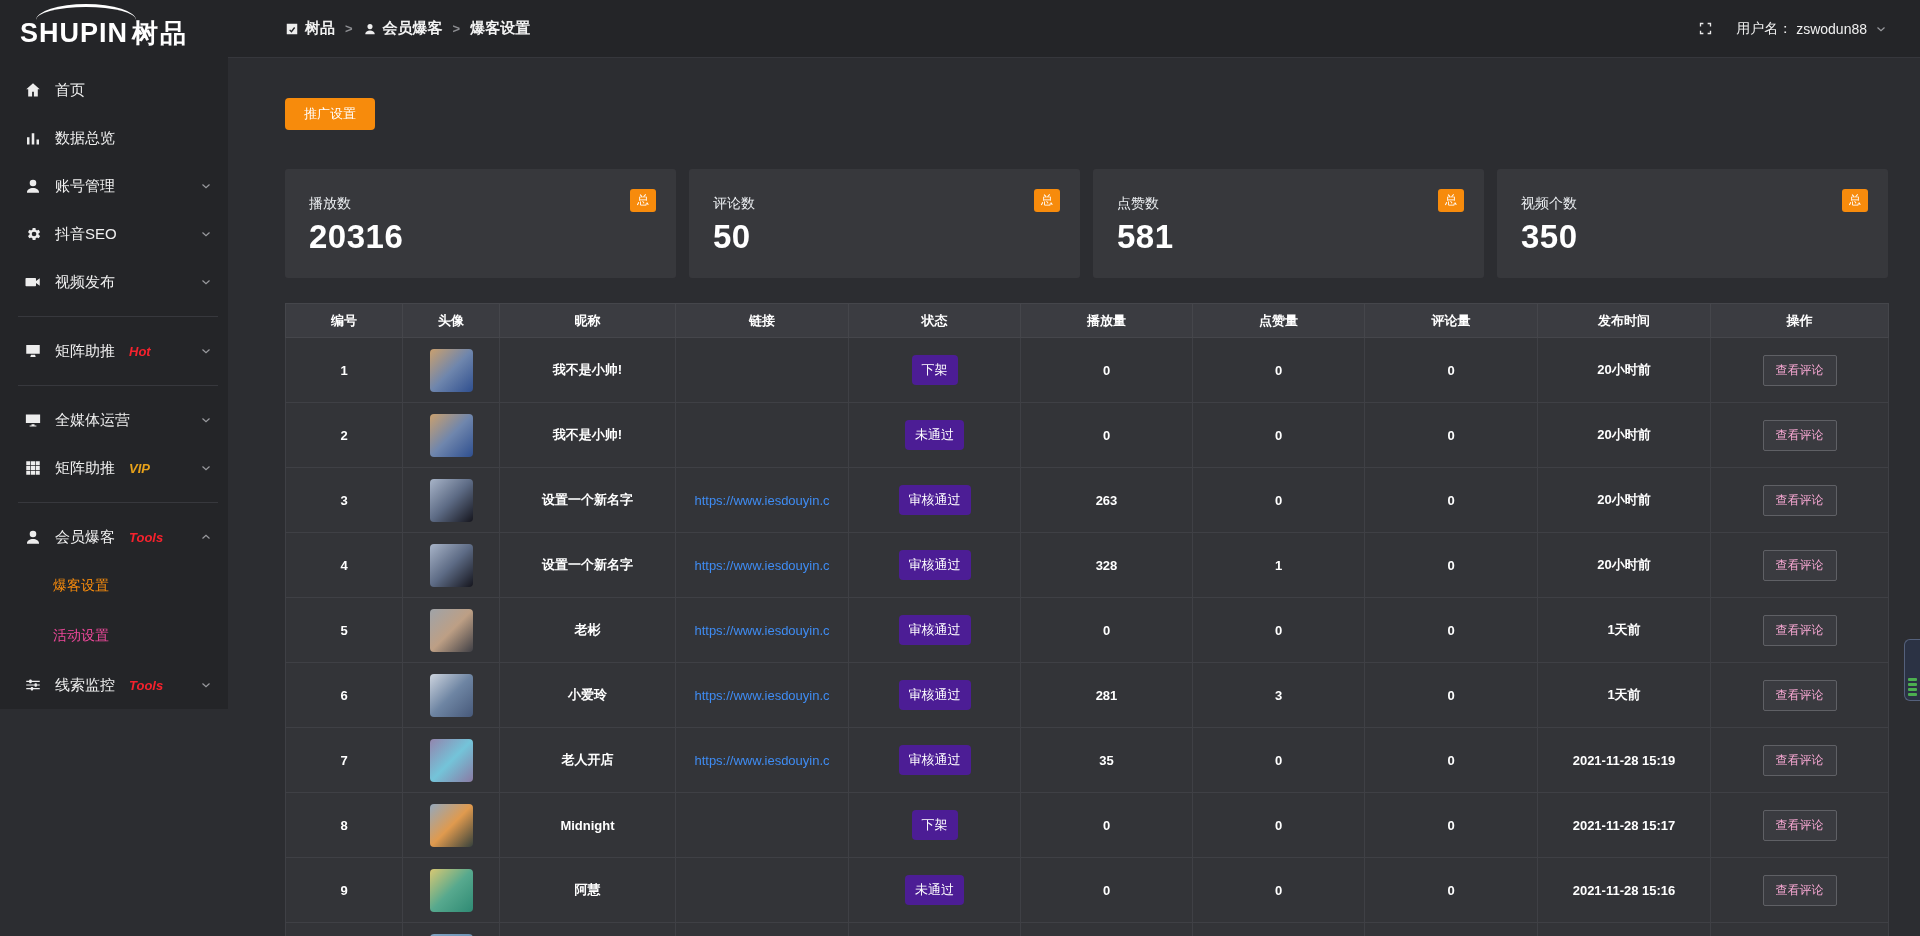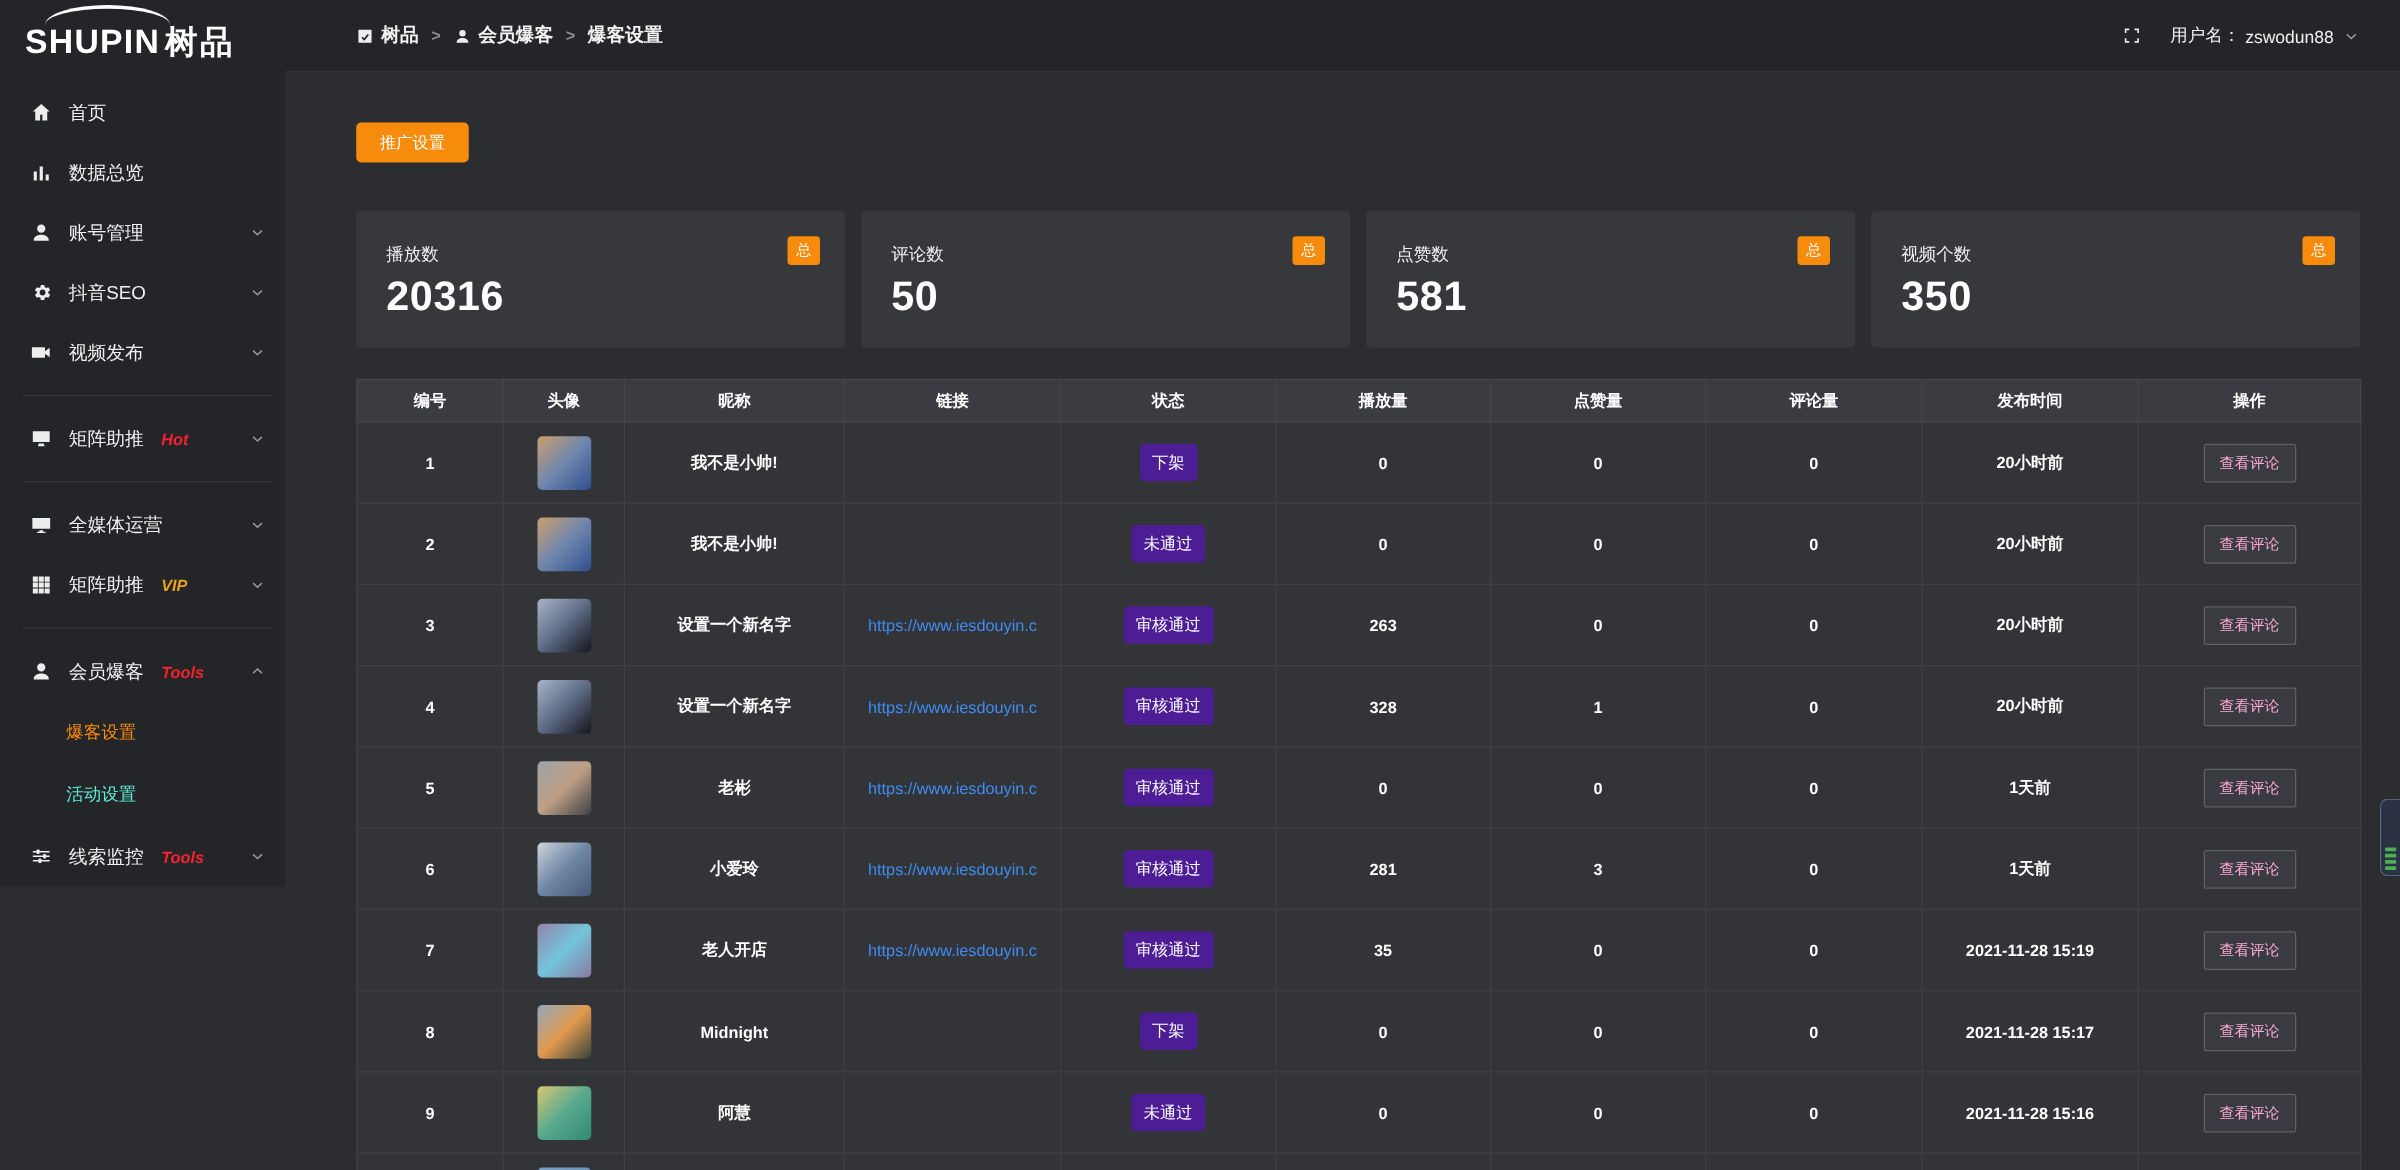--- a/index.html
+++ b/index.html
@@ -18,21 +18,21 @@
               border-top:3px solid #fff; border-radius:50% 50% 0 0 / 100% 100% 0 0; }
   .logo-en { font-size:27px; font-weight:900; letter-spacing:1px; color:#fff; }
   .logo-cn { font-size:26px; font-weight:900; color:#fff; margin-left:4px; letter-spacing:2px; }
   .menu-item { height:48px; display:flex; align-items:center; padding:0 16px 0 24px; cursor:pointer; color:#f0f0f0; }
   .menu-label { font-size:15px; margin-left:13px; white-space:nowrap; }
   .menu-badge { font-size:13px; font-weight:bold; font-style:italic; margin-left:14px; }
   .icn { display:inline-flex; width:18px; height:18px; color:#ededed; }
   .icn svg { width:100%; height:100%; }
   .chev { width:12px; height:12px; margin-left:auto; color:#9a9b9f; }
   .menu-divider { border-top:1px solid #37383d; margin:10px 10px 10px 18px; }
-  .submenu-item { height:50px; display:flex; align-items:center; padding-left:53px; font-size:14px; color:#5eead4; cursor:pointer; }
+  .submenu-item { height:50px; display:flex; align-items:center; padding-left:53px; font-size:14px; color:#ec4899; cursor:pointer; }
   .submenu-item.active { color:#f78b0c; }
 
   
   .main { flex:1; display:flex; flex-direction:column; min-width:0; }
   .topbar { height:58px; background:#242528; border-bottom:1px solid #36373c;
             display:flex; align-items:center; padding:0 33px 0 57px; flex-shrink:0; }
   .breadcrumb { display:flex; align-items:center; gap:10px; font-size:15px; font-weight:bold; color:#f2f2f2; }
   .crumb { display:flex; align-items:center; gap:6px; cursor:pointer; }
   .crumb .icn { width:14px; height:14px; }
   .crumb-sep { color:#8d8e92; font-size:13px; font-weight:bold; }

